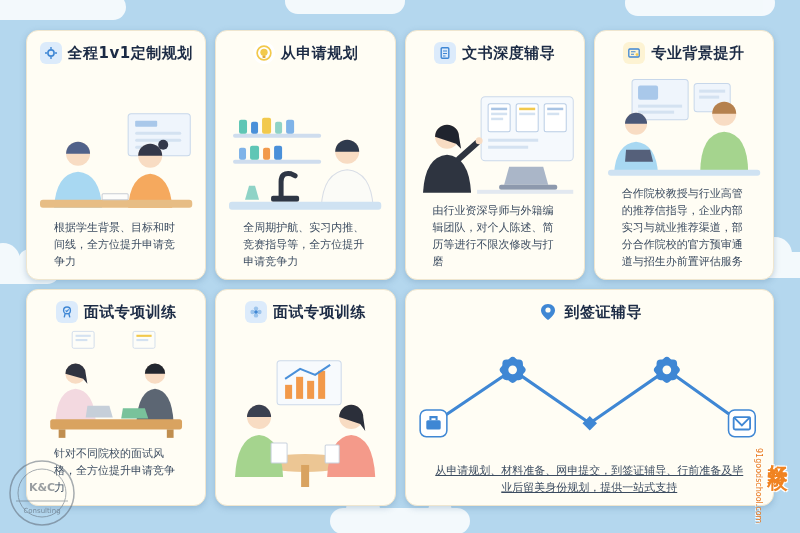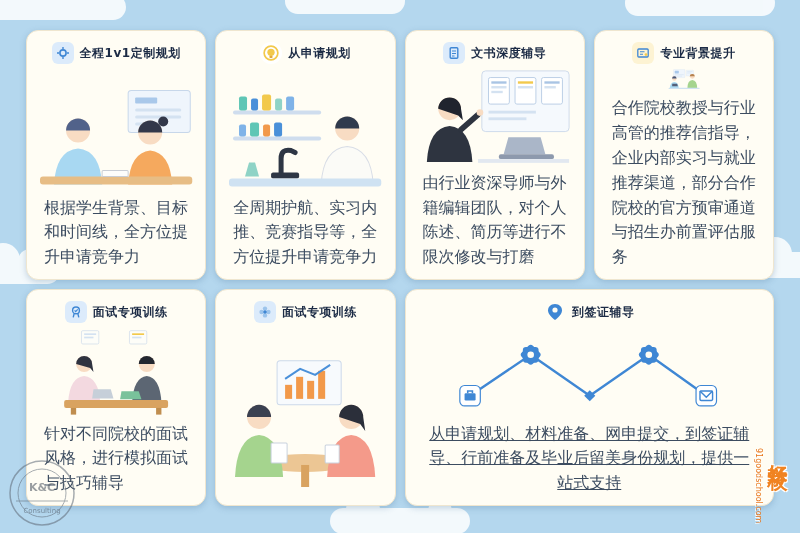--- a/index.html
+++ b/index.html
@@ -22,24 +22,24 @@
   .card{background:#fffdf4;border:1px solid #efe6cf;border-radius:12px;
         box-shadow:0 2px 6px rgba(70,110,150,.28);
         display:flex;flex-direction:column;padding:11px 9px 9px;overflow:hidden;}
   .card--wide{grid-column:3/5;}
   .card-header{display:flex;align-items:center;justify-content:center;gap:6px;margin-bottom:5px;flex:0 0 auto;}
   .badge{width:22px;height:22px;border-radius:6px;display:flex;align-items:center;justify-content:center;flex:0 0 auto;}
   .badge.blue{background:#dcebfb;}
   .badge.yellow{background:#fdf3d3;}
   .badge.ring{background:#fff;border-radius:50%;}
   .badge.none{background:transparent;}
-  .card-title{font-weight:bold;font-size:12px;color:#1c2b45;letter-spacing:.5px;white-space:nowrap;text-align:right;}
+  .card-title{font-weight:bold;font-size:15px;color:#1c2b45;letter-spacing:.5px;white-space:nowrap;text-align:right;}
   .illus{flex:1 1 auto;min-height:0;display:flex;align-items:flex-end;justify-content:center;}
   .illus svg{width:100%;height:100%;}
-  .card-desc{font-size:16px;line-height:1.55;color:#3c4c60;margin:7px 8px 0;text-align:left;}
+  .card-desc{font-size:11px;line-height:1.55;color:#3c4c60;margin:7px 18px 0;text-align:left;}
   .card--wide .card-desc{text-align:center;text-decoration:underline;}
 
   #logo-watermark{position:absolute;left:6px;bottom:4px;opacity:.55;}
   #site-watermark{position:absolute;right:8px;bottom:10px;display:flex;flex-direction:row;align-items:flex-start;gap:2px;}
   .site-name{writing-mode:vertical-rl;font-size:20px;font-weight:bold;color:#f08321;letter-spacing:3px;
              text-shadow:1px 1px 0 #fff,-1px -1px 0 #fff,1px -1px 0 #fff,-1px 1px 0 #fff;}
   .site-url{writing-mode:vertical-rl;font-size:8px;color:#e8751a;text-shadow:1px 1px 0 #fff;}
 </style>
 </head>
 <body>
@@ -226,21 +226,21 @@
           <path d="M46,92 h26 l4,14 h-32 z" fill="#c6cfd9"></path>
           <path d="M104,112 Q106,74 126,72 Q146,74 148,112 Z" fill="#5c6673"></path>
           <circle cx="126" cy="54" r="12" fill="#f8dcc3"></circle>
           <path d="M114,54 a12,12 0 0 1 24,0 z" fill="#23272f"></path>
           <path d="M88,95 h26 l4,12 h-32 z" fill="#79c29b"></path>
           <rect x="2" y="108" width="156" height="12" rx="3" fill="#d9a360"></rect>
           <rect x="12" y="120" width="8" height="10" fill="#c08e4f"></rect>
           <rect x="140" y="120" width="8" height="10" fill="#c08e4f"></rect>
         </svg>
       </div>
-      <p class="card-desc">针对不同院校的面试风格，进行模拟面试与技巧辅导</p>
+      <p class="card-desc">针对不同院校的面试风格，全方位提升申请竞争力</p>
     </div>
 
     <div class="card">
       <div class="card-header">
         <span class="badge blue">
           <svg viewBox="0 0 14 14" width="14" height="14">
             <circle cx="7" cy="3.6" r="2.2" fill="#9cc4ec"></circle>
             <circle cx="7" cy="10.4" r="2.2" fill="#9cc4ec"></circle>
             <circle cx="3.6" cy="7" r="2.2" fill="#9cc4ec"></circle>
             <circle cx="10.4" cy="7" r="2.2" fill="#9cc4ec"></circle>

